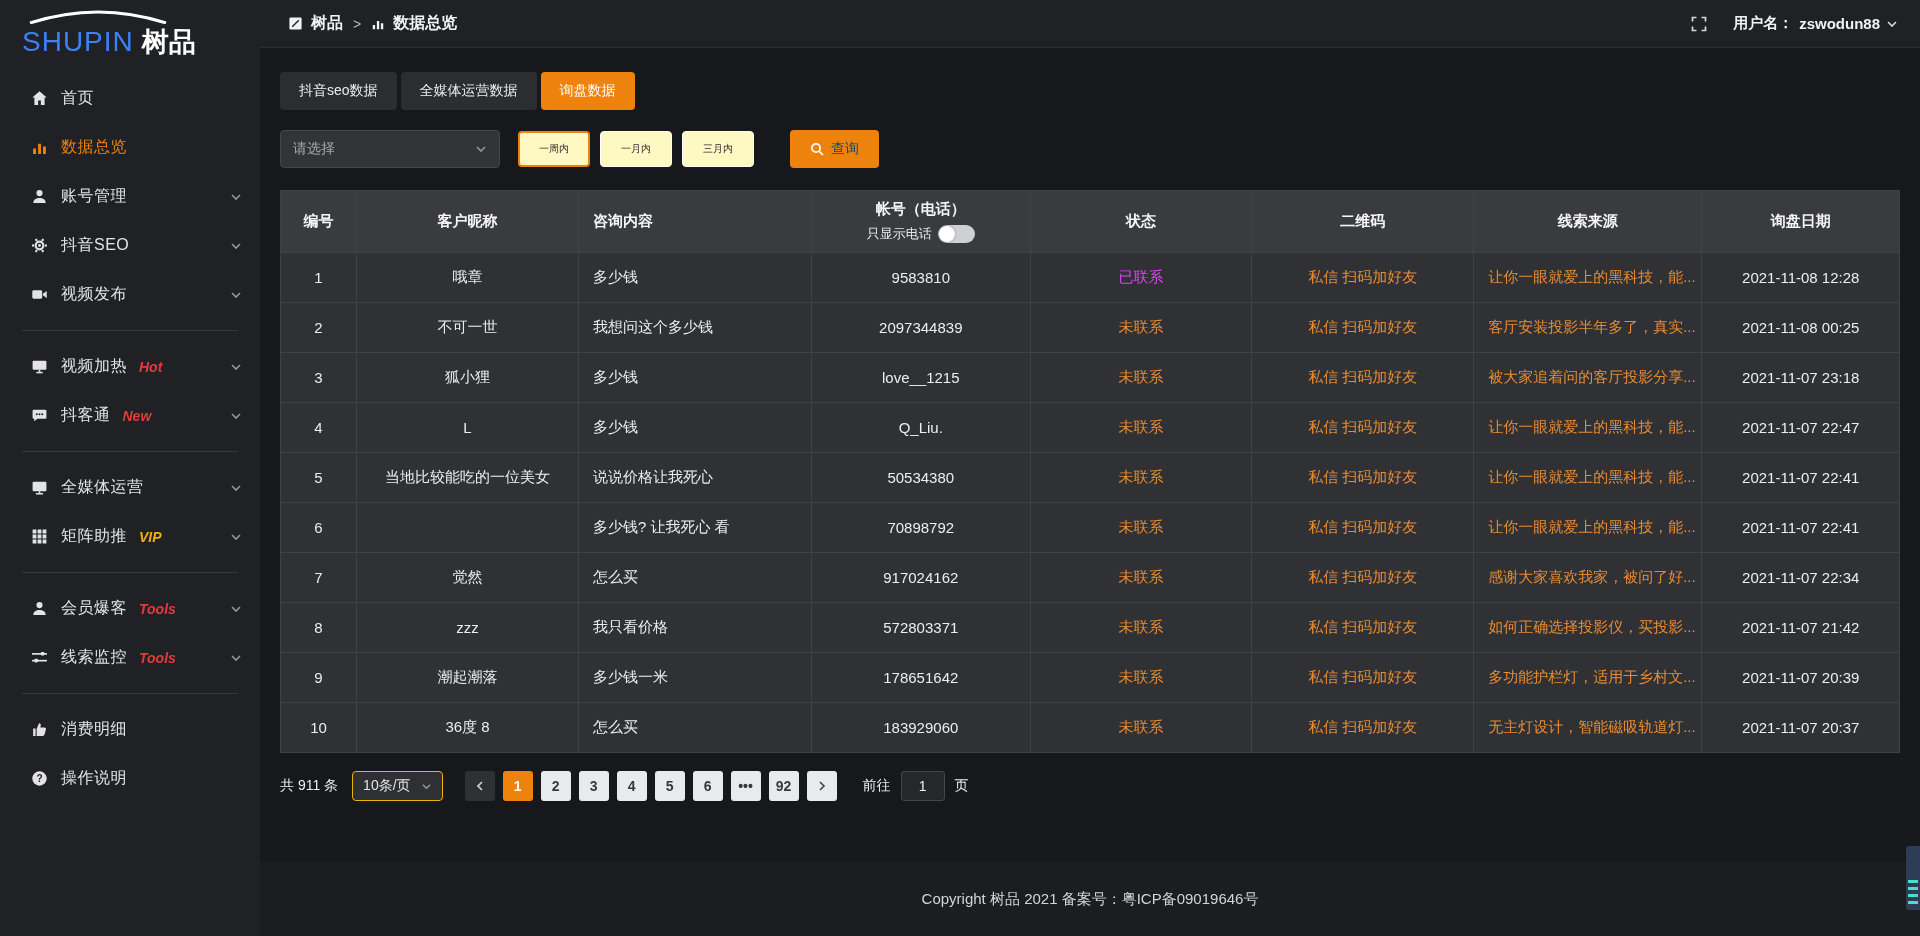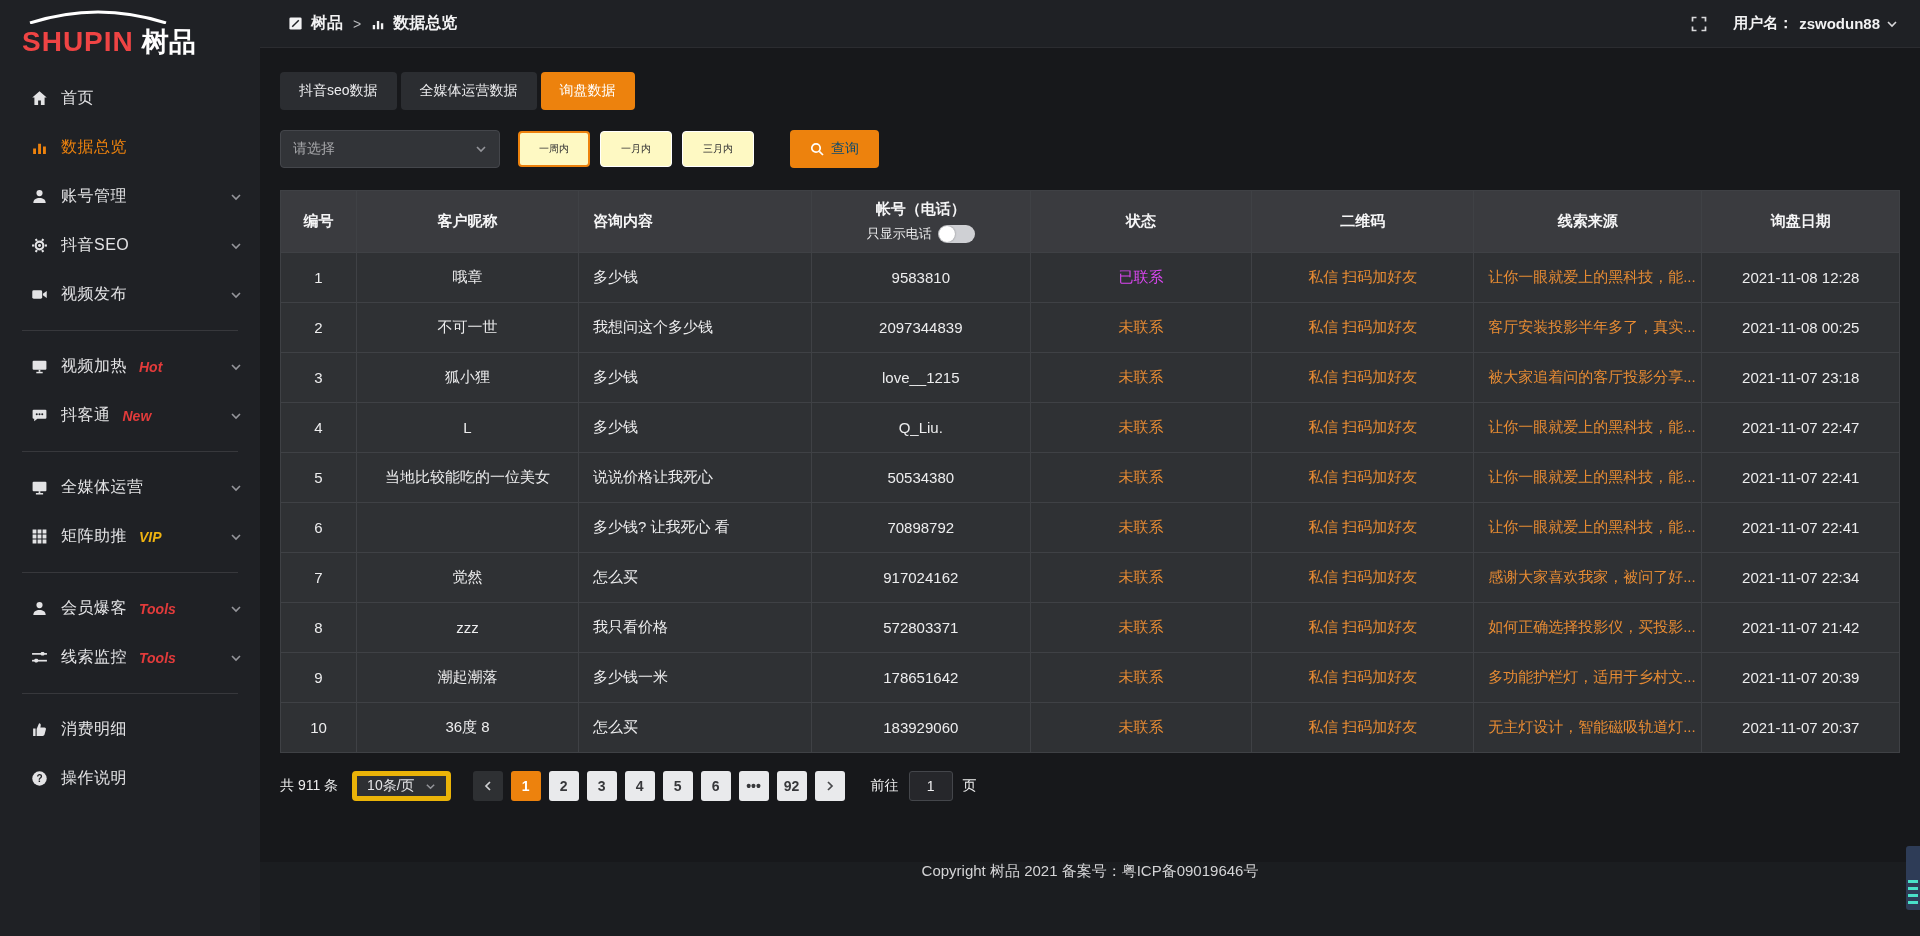--- a/index.html
+++ b/index.html
@@ -7,21 +7,21 @@
   body {
     font-family:"Liberation Sans","DejaVu Sans",sans-serif;
     background:#17181b; color:#e9e9ea; font-size:14px;
   }
   .app { display:flex; width:100%; height:100%; position:relative; }
 
   
   .sidebar { width:260px; min-width:260px; height:100%; background:#1f2125; padding-top:8px; }
   .logo { height:52px; display:flex; align-items:flex-end; padding:0 0 4px 22px; position:relative; cursor:pointer; }
   .logo-arc { position:absolute; top:2px; left:24px; }
-  .logo-en { font-size:28px; font-weight:bold; letter-spacing:1px; color:#ef4444; line-height:1; }
+  .logo-en { font-size:28px; font-weight:normal; letter-spacing:1px; color:#3b82f6; line-height:1; }
   .logo-cn { font-size:27px; font-weight:bold; color:#fff; margin-left:8px; line-height:1; }
   .nav { padding-top:14px; }
   .s-item { display:flex; align-items:center; height:49px; padding:0 18px 0 30px; color:#e3e3e5; cursor:pointer; }
   .s-item.active { color:#ed820d; }
   .s-icon { width:18px; height:18px; display:inline-flex; align-items:center; justify-content:center; margin-right:13px; }
   .s-label { font-size:16px; letter-spacing:0.5px; }
   .s-badge { font-size:14px; font-weight:bold; font-style:italic; margin-left:12px; }
   .s-badge.red { color:#e23b3b; }
   .s-badge.yellow { color:#edb211; }
   .s-chevron { margin-left:auto; display:inline-flex; }
@@ -61,30 +61,30 @@
   .toggle-row { display:flex; align-items:center; gap:6px; font-size:13px; font-weight:normal; color:#e9e9ea;justify-content:center; }
   .toggle { width:37px; height:18px; background:#cfd0d4; border-radius:9px; position:relative; cursor:pointer; display:inline-block; }
   .toggle::after { content:""; position:absolute; left:1px; top:1px; width:16px; height:16px; border-radius:50%; background:#fff; box-shadow:0 0 2px rgba(0,0,0,.4); }
   td.status { color:#e78b33; }
   td.status.contacted { color:#d946ef; }
   td.link { color:#e78b33; cursor:pointer; }
 
   
   .pagination { display:flex; align-items:center; margin-top:18px; gap:8px; font-size:14px; color:#ededee; }
   .pg-total { margin-right:6px; }
-  .pg-size { display:flex; align-items:center; gap:10px; background:#2e3033; border:5px solid #eab308; border-radius:4px; height:30px; padding:0 10px; cursor:pointer; color:#e4e4e6; margin-right:14px; }
+  .pg-size { display:flex; align-items:center; gap:10px; background:#2e3033; border:1px solid #eab308; border-radius:4px; height:30px; padding:0 10px; cursor:pointer; color:#e4e4e6; margin-right:14px; }
   .page-btn { min-width:30px; height:30px; border:none; border-radius:3px; background:#e9eaec; color:#37383b; font-size:14px; font-weight:bold; cursor:pointer; font-family:inherit; padding:0 6px; }
   .page-btn.active { background:#ed820d; color:#fff; }
   .page-btn.dark { background:#2e3033; color:#cfd0d2; }
   .page-list { display:flex; gap:8px; }
   .pg-goto { display:flex; align-items:center; gap:10px; margin-left:18px; }
   .pg-input { width:44px; height:30px; background:#26272b; border:1px solid #44464b; border-radius:3px; color:#f0f0f1; text-align:center; font-size:14px; font-family:inherit; }
 
   
-  .footer { margin-top:auto; background:#1b1d20; height:74px; display:flex; align-items:flex-start; justify-content:center; color:#d4d4d6; font-size:15px; }
+  .footer { margin-top:auto; background:#1b1d20; height:74px; display:flex; align-items:center; justify-content:center; color:#d4d4d6; font-size:15px; }
 
   
   .floating-widget { position:absolute; right:0; bottom:26px; width:14px; height:64px; background:#2e3c57; border-radius:3px 0 0 3px; overflow:hidden; cursor:pointer; }
   .floating-widget .stripes { position:absolute; bottom:4px; left:2px; right:2px; height:26px;
     background:repeating-linear-gradient(to bottom, #49e0c8 0 3px, #2e3c57 3px 7px); }
 
   svg { display:block; }
 </style>
 </head>
 <body>

